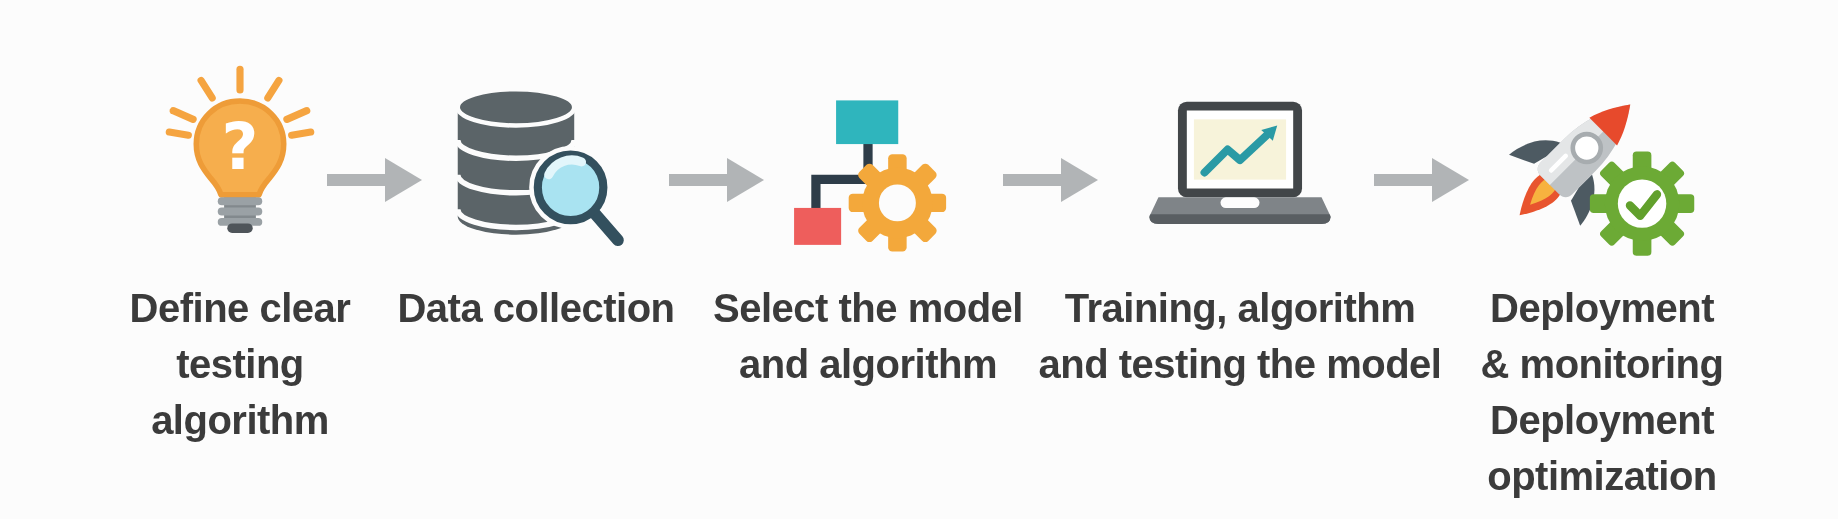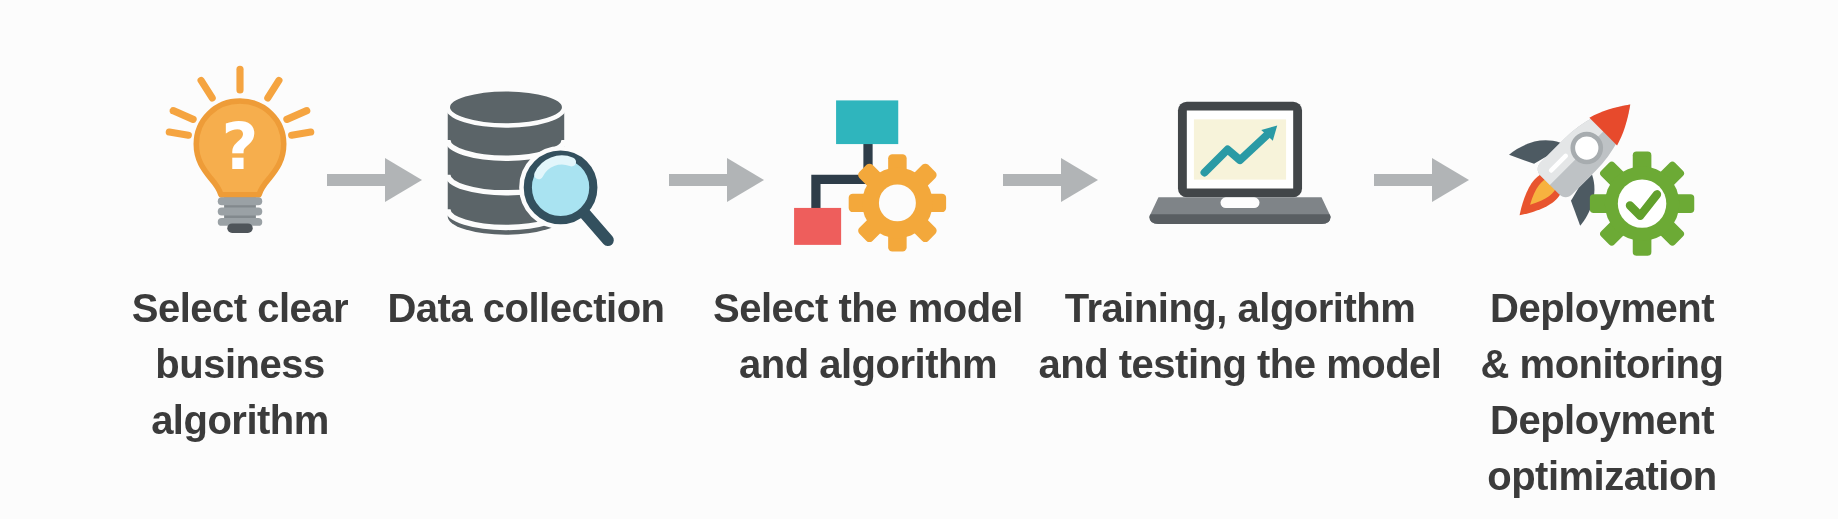--- a/index.html
+++ b/index.html
@@ -40,34 +40,34 @@
         <text x="105" y="143" font-size="80" font-weight="bold" fill="#ffffff" text-anchor="middle" font-family="DejaVu Sans, sans-serif">?</text>
         <g fill="#9aa1a5">
           <rect x="77" y="179" width="56" height="10" rx="5"></rect>
           <rect x="77" y="192" width="56" height="10" rx="5"></rect>
           <rect x="77" y="205" width="56" height="10" rx="5"></rect>
         </g>
         <rect x="89" y="212" width="32" height="12" rx="6" fill="#4f555a"></rect>
       </svg>
     </div>
     <div class="label">
-      <div>Select clear</div>
-      <div>business</div>
+      <div>Define clear</div>
+      <div>testing</div>
       <div>algorithm</div>
     </div>
   </div>
 
   <div class="arrow" style="left:327px">
     <svg width="95" height="46" viewBox="0 0 95 46">
       <rect x="0" y="17" width="58" height="12" fill="#b1b4b6"></rect>
       <polygon points="58,1 95,23 58,45" fill="#b1b4b6"></polygon>
     </svg>
   </div>
 
-  <div class="step" style="left:296px">
+  <div class="step" style="left:306px">
     <div class="icon-wrap" style="top:80px">
       <svg width="182" height="182" viewBox="0 0 200 200">
         <path d="M14,30 v120 a64,20 0 0 0 128,0 v-120 z" fill="#5b6468"></path>
         <ellipse cx="78" cy="30" rx="64" ry="20" fill="#5b6468" stroke="#fcfcfc" stroke-width="5"></ellipse>
         <g stroke="#fcfcfc" stroke-width="6" fill="none">
           <path d="M14,66 a64,20 0 0 0 128,0"></path>
           <path d="M14,104 a64,20 0 0 0 128,0"></path>
           <path d="M14,142 a64,20 0 0 0 128,0"></path>
         </g>
         <g>

